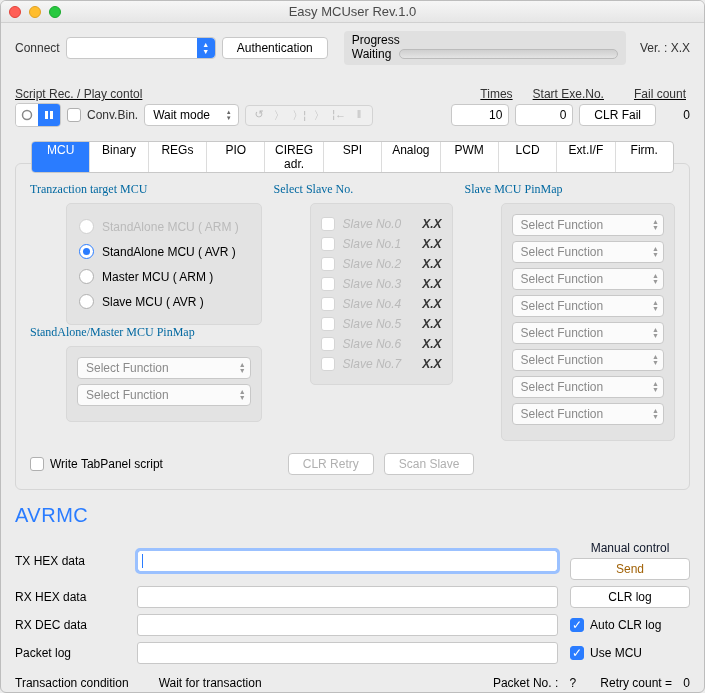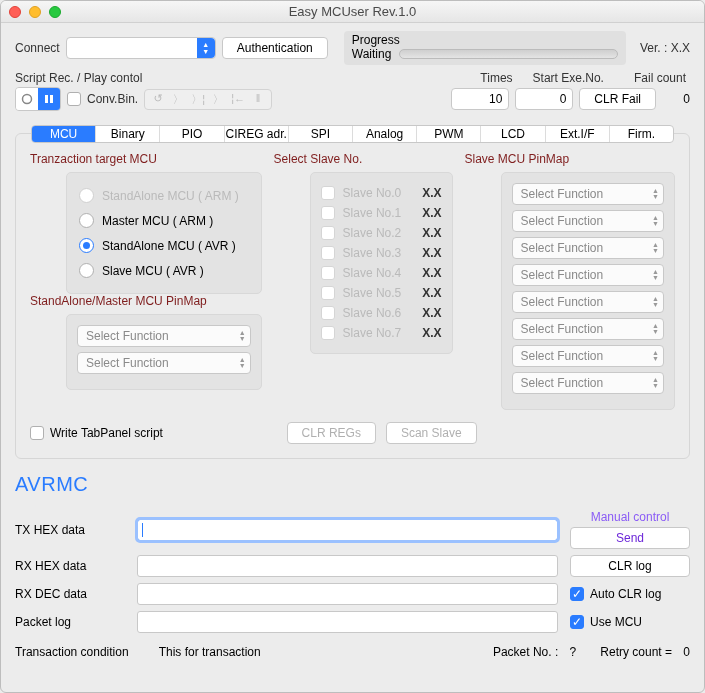--- a/index.html
+++ b/index.html
@@ -23,21 +23,21 @@
 .connect-sel .arrows { position:absolute; right:0; top:0; width:18px; height:100%; background:#2a7cff; border-radius:0 4px 4px 0; display:flex; flex-direction:column; align-items:center; justify-content:center; color:#fff; font-size:7px; line-height:7px; }
 .btn { height:22px; padding:0 14px; background:#fff; border:1px solid #c8c8c8; border-radius:4px; display:flex; align-items:center; justify-content:center; cursor:pointer; }
 .btn.disabled { color:#b0b0b0; }
 .progress-box { flex:1; background:#e0e0e0; border-radius:4px; padding:2px 8px 4px; margin-left:10px; }
 .progress-top { display:flex; }
 .progress-bottom { display:flex; align-items:center; gap:8px; }
 .pbar { flex:1; height:10px; background:linear-gradient(#cfcfcf,#e4e4e4); border:1px solid #bbb; border-radius:5px; }
 .ver { margin-left:8px; }
 
 
-.row2h { margin-top:6px; }
+.row2h { margin-top:22px;text-decoration:underline; }
 .row2h .lbl:nth-child(1){ }
 .row2h .spacer{flex:1;}
 .row2h .lbl.times{margin-right:20px;} .row2h .lbl.startexe{margin-right:30px;} .row2h .lbl.failcount{margin-right:4px;}
 
 
 .row2 { gap:6px; align-items:center; margin-top:2px; }
 .segpair { display:flex; border:1px solid #c8c8c8; border-radius:4px; overflow:hidden; }
 .segpair .seg { width:22px; height:22px; display:flex; align-items:center; justify-content:center; background:#fff; }
 .segpair .seg.active { background:#2a7cff; color:#fff; }
 .chk { width:14px; height:14px; border:1px solid #b0b0b0; border-radius:3px; background:#fff; display:inline-flex; align-items:center; justify-content:center; }
@@ -54,53 +54,53 @@
 
 .tabs { display:flex; background:#fff; border:1px solid #c8c8c8; border-radius:4px; overflow:hidden; margin:0 16px; position:relative; z-index:2; }
 .tab { flex:1; text-align:center; padding:1px 0; border-right:1px solid #dcdcdc; cursor:pointer; }
 .tab:last-child{border-right:none;}
 .tab.active { background:#2a7cff; color:#fff; }
 
 .tabbody { border:1px solid #d6d6d6; border-radius:6px; padding:18px 14px 14px; margin-top:-10px; background:#ececec; }
 
 .three { display:flex; gap:12px; }
 .group { flex:1; }
-.group h4 { font-weight:normal; margin-bottom:6px; color:#7f1d1d; }
+.group h4 { font-weight:normal; margin-bottom:6px; color:#0369a1;font-family:Liberation Serif, serif; }
 .box { background:#e3e3e3; border:1px solid #d8d8d8; border-radius:5px; padding:10px;margin-left:36px; }
 
 .radio-row { display:flex; align-items:center; gap:8px; padding:5px 2px; }
 .radio { width:15px; height:15px; border:1px solid #b0b0b0; border-radius:50%; background:#fff; display:flex; align-items:center; justify-content:center; }
 .radio.sel2 { border-color:#2a7cff; }
 .radio.sel2::after { content:""; width:7px; height:7px; background:#2a7cff; border-radius:50%; }
 .radio.disabled { border-color:#d0d0d0; }
 .radio-row.disabled { color:#bababa; }
 
-.slave-row { display:flex; align-items:center; padding:3px 0; gap:8px; color:#bababa; }
+.slave-row { display:flex; align-items:center; padding:3px 0; gap:8px; color:#bababa;font-style:italic; }
 .slave-row .chk { border-color:#d5d5d5; }
 .slave-row .v { margin-left:auto; color:#333; font-weight:bold; }
 
 .selwide { height:22px; border:1px solid #c8c8c8; border-radius:4px; background:#fbfbfb; display:flex; align-items:center; padding:0 20px 0 8px; position:relative; margin-bottom:5px; color:#8a8a8a; }
 .selwide .caret { position:absolute; right:4px; font-size:7px; color:#999; display:flex; flex-direction:column; line-height:6px; }
 
 .row-bottom { display:flex; align-items:center; gap:10px; margin-top:12px; }
 .row-bottom .chk-wrap { display:flex; align-items:center; gap:6px; }
 
 
 .brand-row { display:flex; align-items:center; margin-top:14px;gap:22px; }
 .brandtxt { color:#2a7cff; font-size:20px; letter-spacing:0.5px; }
 .tagline { flex:1; text-align:center; color:#2a36ff; }
 
 
 .dgrid { margin-top:14px; display:grid; grid-template-columns: 110px 1fr 120px; gap:6px 12px; align-items:center; }
 .txtin { height:22px; border:1px solid #c8c8c8; border-radius:3px; background:#fff; }
 .txtin.focus { outline:3px solid #9bc1ff; outline-offset:-1px; border-color:#5a9cff; position:relative; }
 .txtin.focus::after { content:""; position:absolute; left:4px; top:3px; bottom:3px; width:1px; background:#2a7cff; }
-.mc-head { text-align:center; color:#8b5cf6; }
+.mc-head { text-align:center; color:#0f172a; }
 .sidebtn { height:22px; border:1px solid #c8c8c8; border-radius:4px; background:#fff; text-align:center; line-height:20px; }
-.sidebtn.disabled{ color:#6d28d9; }
+.sidebtn.disabled{ color:#a16207; }
 .chk-line { display:flex; align-items:center; gap:6px; }
 
 .footer { display:flex; align-items:center; margin-top:12px; }
 .footer .fspacer { flex:1; }
 
 svg.recicon circle{fill:none;stroke:#888;stroke-width:1.5;}
 svg.pauseicon rect{fill:#fff;}
 </style>
 </head>
 <body>
@@ -151,65 +151,70 @@
         </div>
       <div class="seg active">
           <svg class="pauseicon" width="12" height="12">
             <rect x="2" y="2" width="3" height="8"></rect>
             <rect x="7" y="2" width="3" height="8"></rect>
           </svg>
         </div>
     </div>
     <span class="chk"></span>
     <span class="lbl">Conv.Bin.</span>
+    <div class="sel" style="width:95px">
+      <span>Wait mode</span>
+      <span class="caret">▲<br>▼</span>
+    </div>
     <div class="toolbar-icons">
       <span>↺</span>
       <span>〉</span>
       <span>〉¦</span>
       <span>〉</span>
       <span>¦←</span>
       <span>‖</span>
     </div>
     <span style="flex:1"></span>
     <div class="numfield">10</div>
     <div class="numfield">0</div>
     <div class="btn">CLR Fail</div>
     <div class="failnum">0</div>
   </div>
 
   <div class="panel">
     <div class="tabs" id="tabbar">
         <div class="tab active">MCU</div>
         <div class="tab">Binary</div>
+        <div class="tab">REGs</div>
         <div class="tab">PIO</div>
         <div class="tab">CIREG adr.</div>
         <div class="tab">SPI</div>
         <div class="tab">Analog</div>
         <div class="tab">PWM</div>
         <div class="tab">LCD</div>
         <div class="tab">Ext.I/F</div>
         <div class="tab">Firm.</div>
       </div>
     <div class="tabbody">
       <div class="three">
 
         <div class="group" style="flex:1.1">
           <h4>Tranzaction target MCU</h4>
           <div class="box" id="radios">
               <div class="radio-row disabled">
                 <span class="radio disabled"></span>
                 <span>StandAlone MCU ( ARM )</span>
               </div>
               <div class="radio-row">
+                <span class="radio sel2"></span>
+                <span>StandAlone MCU ( AVR )</span>
+              </div>
+              <div class="radio-row">
                 <span class="radio"></span>
                 <span>Master MCU ( ARM )</span>
-              </div>
-              <div class="radio-row">
-                <span class="radio sel2"></span>
-                <span>StandAlone MCU ( AVR )</span>
               </div>
               <div class="radio-row">
                 <span class="radio"></span>
                 <span>Slave MCU ( AVR )</span>
               </div>
             </div>
           <h4 style="">StandAlone/Master MCU PinMap</h4>
           <div class="box">
             <div class="selwide">
                 <span>Select Function</span>
@@ -306,21 +311,21 @@
             </div>
         </div>
       </div>
 
       <div class="row-bottom">
         <div class="chk-wrap">
           <span class="chk"></span>
           <span>Write TabPanel script</span>
         </div>
         <span style="flex:0.55"></span>
-        <div class="btn disabled">CLR REGs</div>
+        <div class="btn disabled">CLR Retry</div>
         <div class="btn disabled">Scan Slave</div>
         <span style="flex:1"></span>
       </div>
     </div>
   </div>
 
   <div class="brand-row">
     <span class="brandtxt">AVRMC</span>
     <span style="width:90px"></span>
   </div>
@@ -348,21 +353,21 @@
     <div class="txtin"></div>
     <div class="chk-line">
         <span class="chk checked">✓</span>
         <span>Use MCU</span>
       </div>
   </div>
 
   <div class="footer">
     <span>Transaction condition</span>
     <span style="width:30px"></span>
-    <span>This for transaction</span>
+    <span>Wait for transaction</span>
     <span class="fspacer"></span>
     <span>Packet No. :</span>
     <span style="width:18px;text-align:right">?</span>
     <span style="width:24px"></span>
     <span>Retry count  =</span>
     <span style="width:18px;text-align:right">0</span>
   </div>
 
 </div>
 

